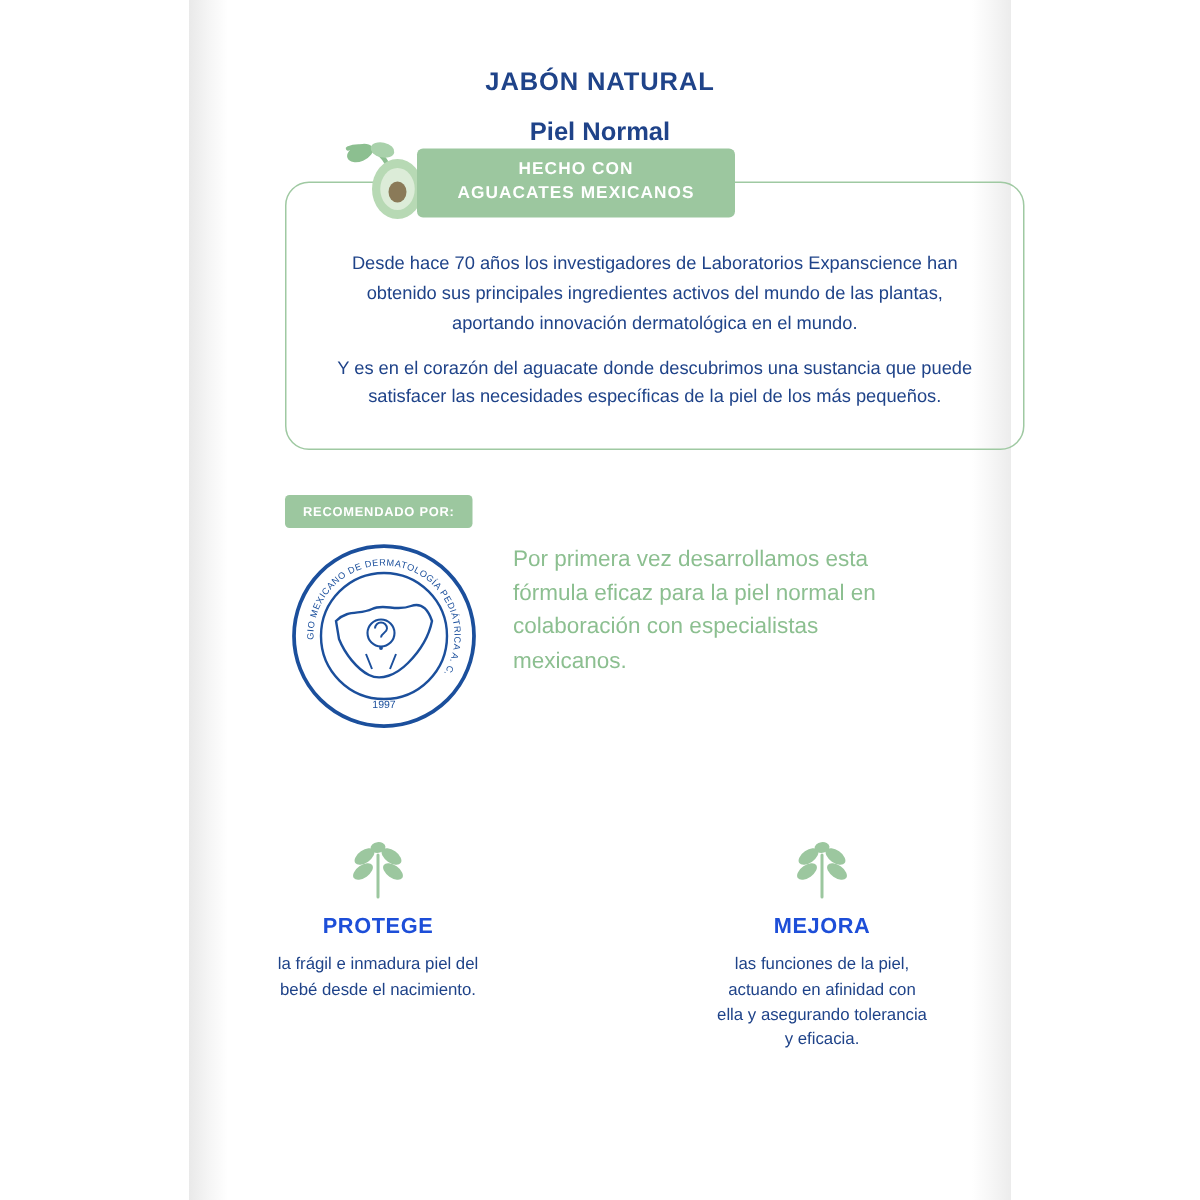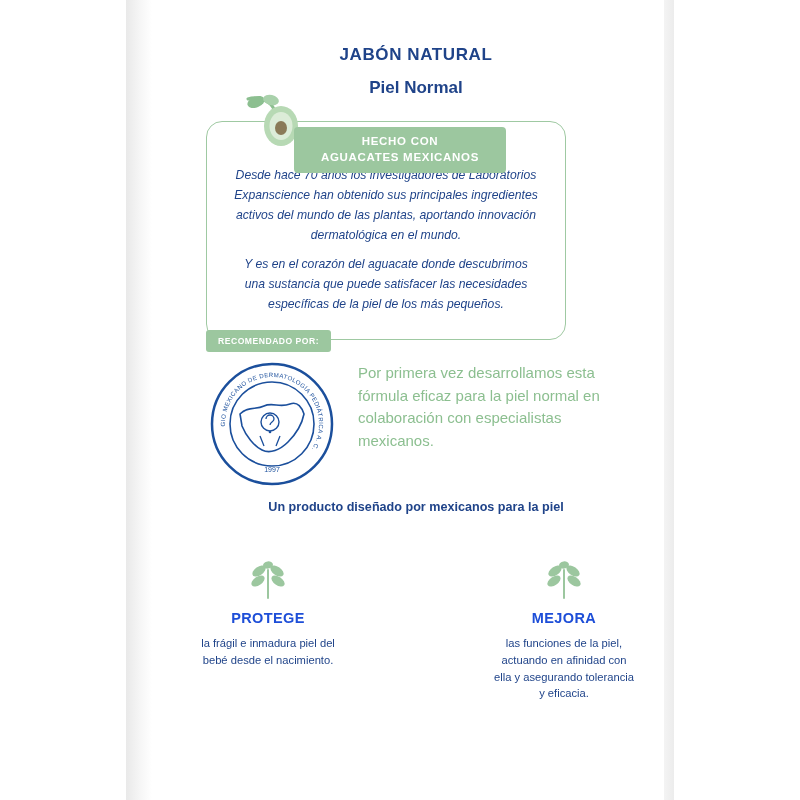--- a/index.html
+++ b/index.html
@@ -30,21 +30,21 @@
     background: linear-gradient(to right, #e9e9e9 0%, #f6f6f6 55%, #ffffff 100%);
   }
   .edge-right {
     position: absolute;
     right: 126px; top: 0;
     width: 26px; height: 800px;
     background: linear-gradient(to left, #ececec 0%, #f7f7f7 55%, #ffffff 100%);
   }
   .panel {
     position: absolute;
-    left: 168px; top: 0;
+    left: 152px; top: 0;
     width: 496px; height: 800px;
     background: #ffffff;
   }
   .content {
     position: absolute;
     left: 0; top: 0;
     width: 496px;
   }
 
   
@@ -71,39 +71,37 @@
   .box-wrap {
     position: relative;
     margin: 22px auto 0 auto;
     width: 420px;
   }
   .rounded-box {
     border: 1.6px solid #9fc9a2;
     border-radius: 16px;
     padding: 44px 26px 24px 26px;
     box-sizing: border-box;
-    width: 360px;
-    font-style: italic;
+    width: 493px;
   }
   .banner {
     position: absolute;
     left: 88px;
     top: -22px;
     width: 212px;
     background: #9cc79f;
     color: #ffffff;
     border-radius: 4px;
     text-align: center;
     padding: 7px 6px 8px 6px;
     font-size: 11.5px;
     font-weight: bold;
     letter-spacing: 0.7px;
     line-height: 1.35;
     box-sizing: border-box;
-    margin-top: 28px;
   }
   .avocado {
     position: absolute;
     left: 34px;
     top: -28px;
     width: 70px;
     height: 56px;
   }
   .box-text {
     text-align: center;
@@ -245,21 +243,20 @@
         <circle cx="60" cy="60" r="9" fill="none" stroke="#1b4f9c" stroke-width="1.4"></circle>
         <path d="M56 57 a4 4 0 0 1 8 0 c0 3 -4 3 -4 6" fill="none" stroke="#1b4f9c" stroke-width="1.3"></path>
         <circle cx="60" cy="70" r="1.3" fill="#1b4f9c"></circle>
         <path d="M50 74 l4 10 M70 74 l-4 10" stroke="#1b4f9c" stroke-width="1.3" fill="none"></path>
         <text x="62" y="110" font-size="7" fill="#1b4f9c" text-anchor="middle" font-family="Liberation Sans, sans-serif">1997</text>
       </svg>
 
       <div class="green-claim">Por primera vez desarrollamos esta fórmula eficaz para la piel normal en colaboración con especialistas mexicanos.</div>
 
       <div class="designed-line">
-        <div>Un producto diseñado por mexicanos para la piel</div>
       </div>
 
       <div class="benefits">
 
         <div class="benefit">
           <div class="leaf-wrap">
             <svg width="56" height="40" viewBox="0 0 56 40">
               <path d="M28 38 L28 10" stroke="#9cc79f" stroke-width="2" stroke-linecap="round"></path>
               <ellipse cx="19" cy="11" rx="7.5" ry="4.2" transform="rotate(-35 19 11)" fill="#9cc79f"></ellipse>
               <ellipse cx="37" cy="11" rx="7.5" ry="4.2" transform="rotate(35 37 11)" fill="#9cc79f"></ellipse>

